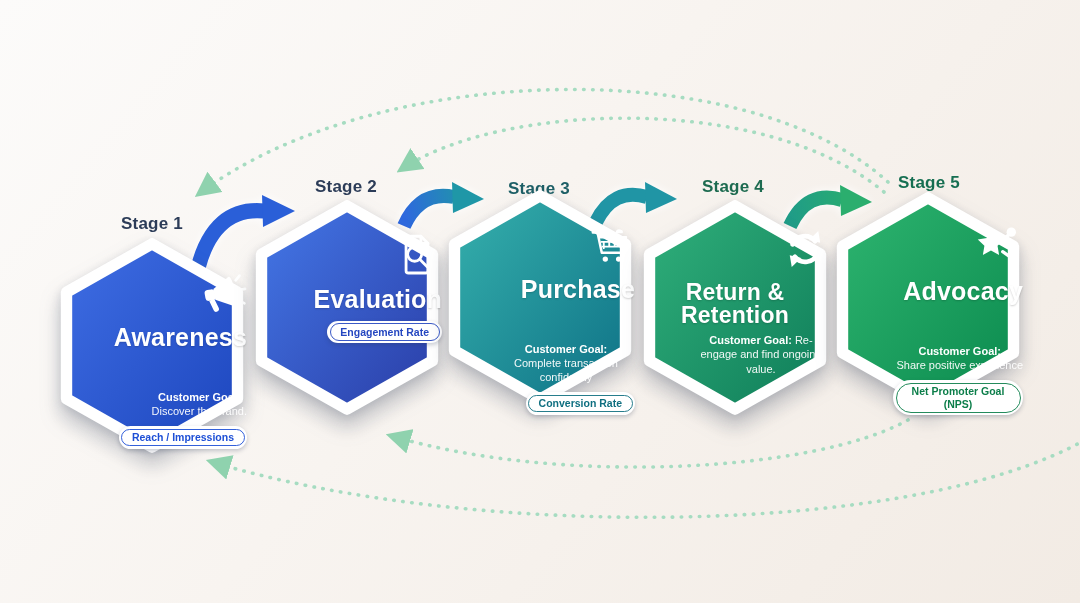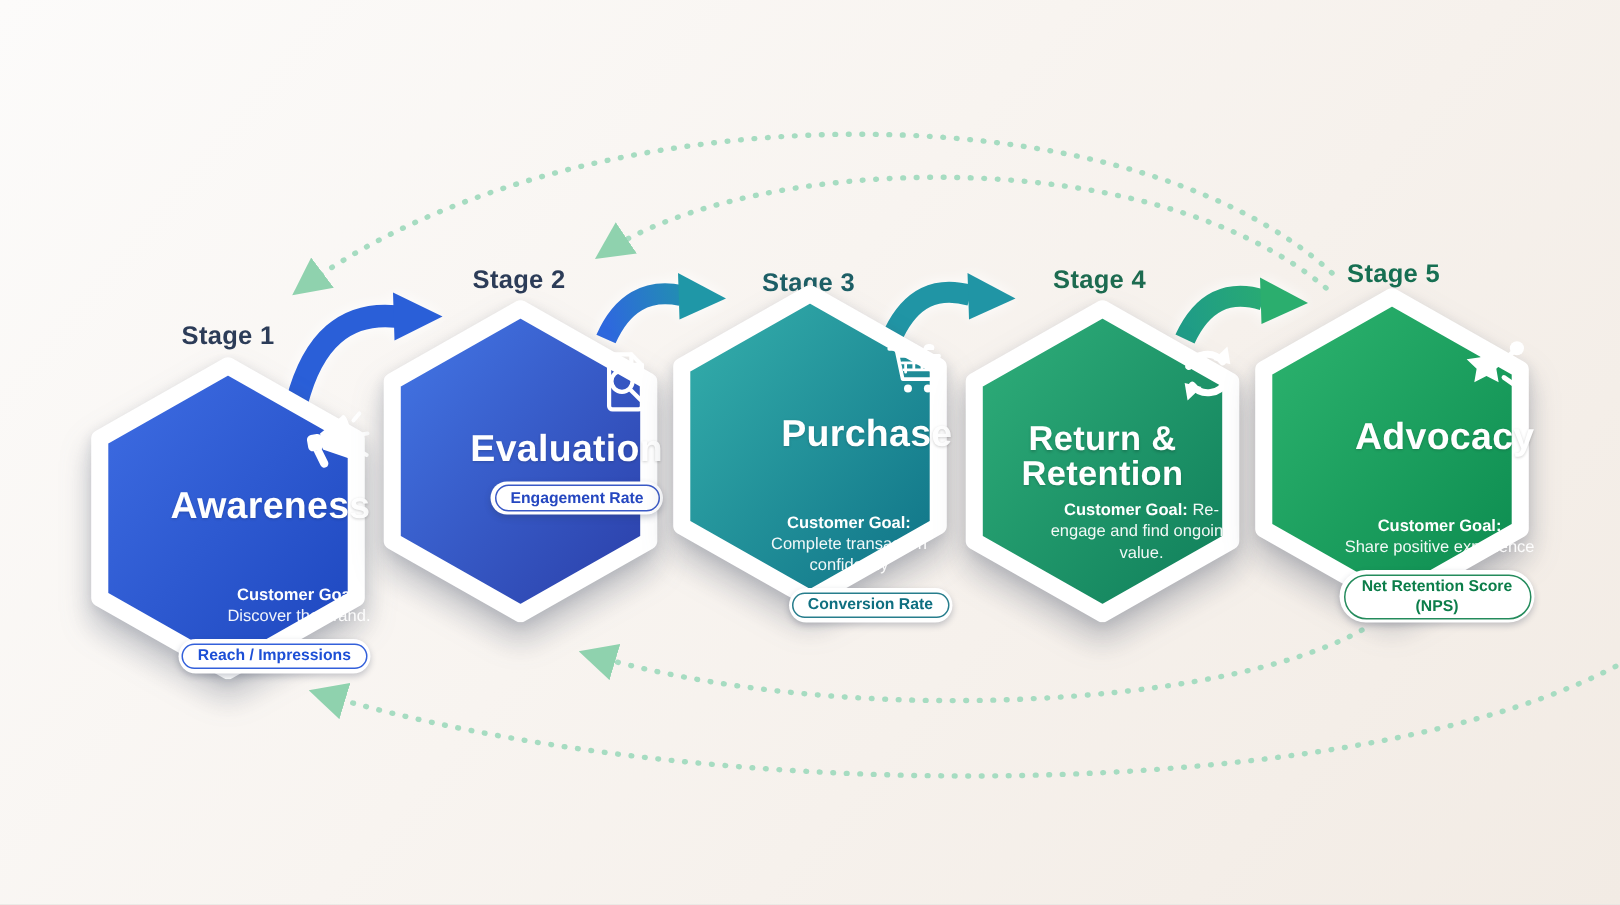--- a/index.html
+++ b/index.html
@@ -219,17 +219,17 @@
           <path d="M36 25 L46 16"></path>
             <path d="M38 38 L48 45"></path>
         </g>
         <circle cx="49" cy="13" r="6" fill="#fff"></circle>
         <circle cx="51" cy="47" r="6" fill="#fff"></circle>
       </svg>
       <div class="hex-title">Advocacy</div>
       <div class="goal stack">
         <b>Customer Goal:</b><span>Share positive experience</span>
       </div>
-      <div class="pill two-line">Net Retention Score (NPS)</div>
+      <div class="pill two-line">Net Promoter Goal (NPS)</div>
     </div>
   </div>
 
 </div>
 
 </body></html>

